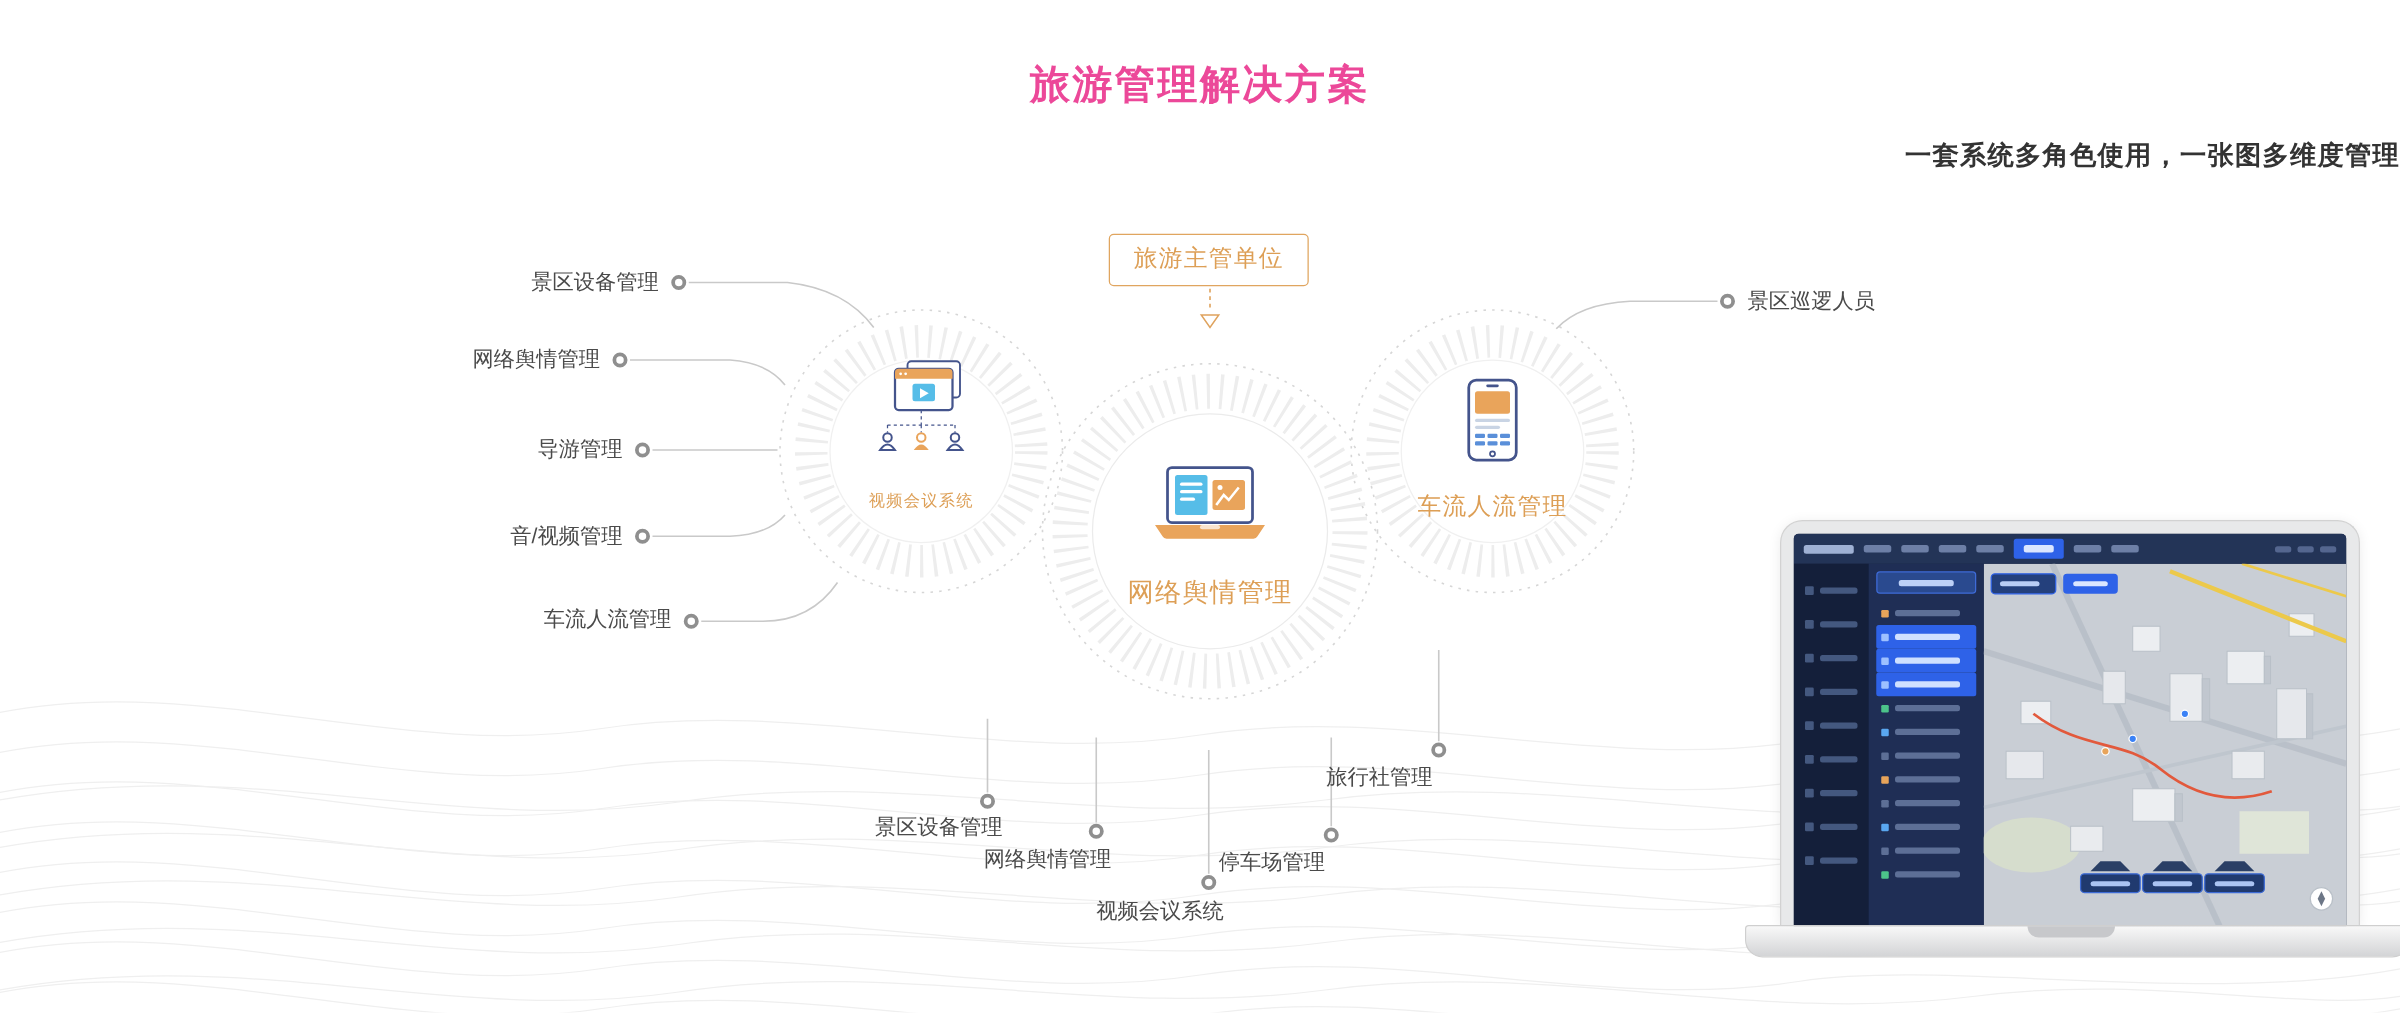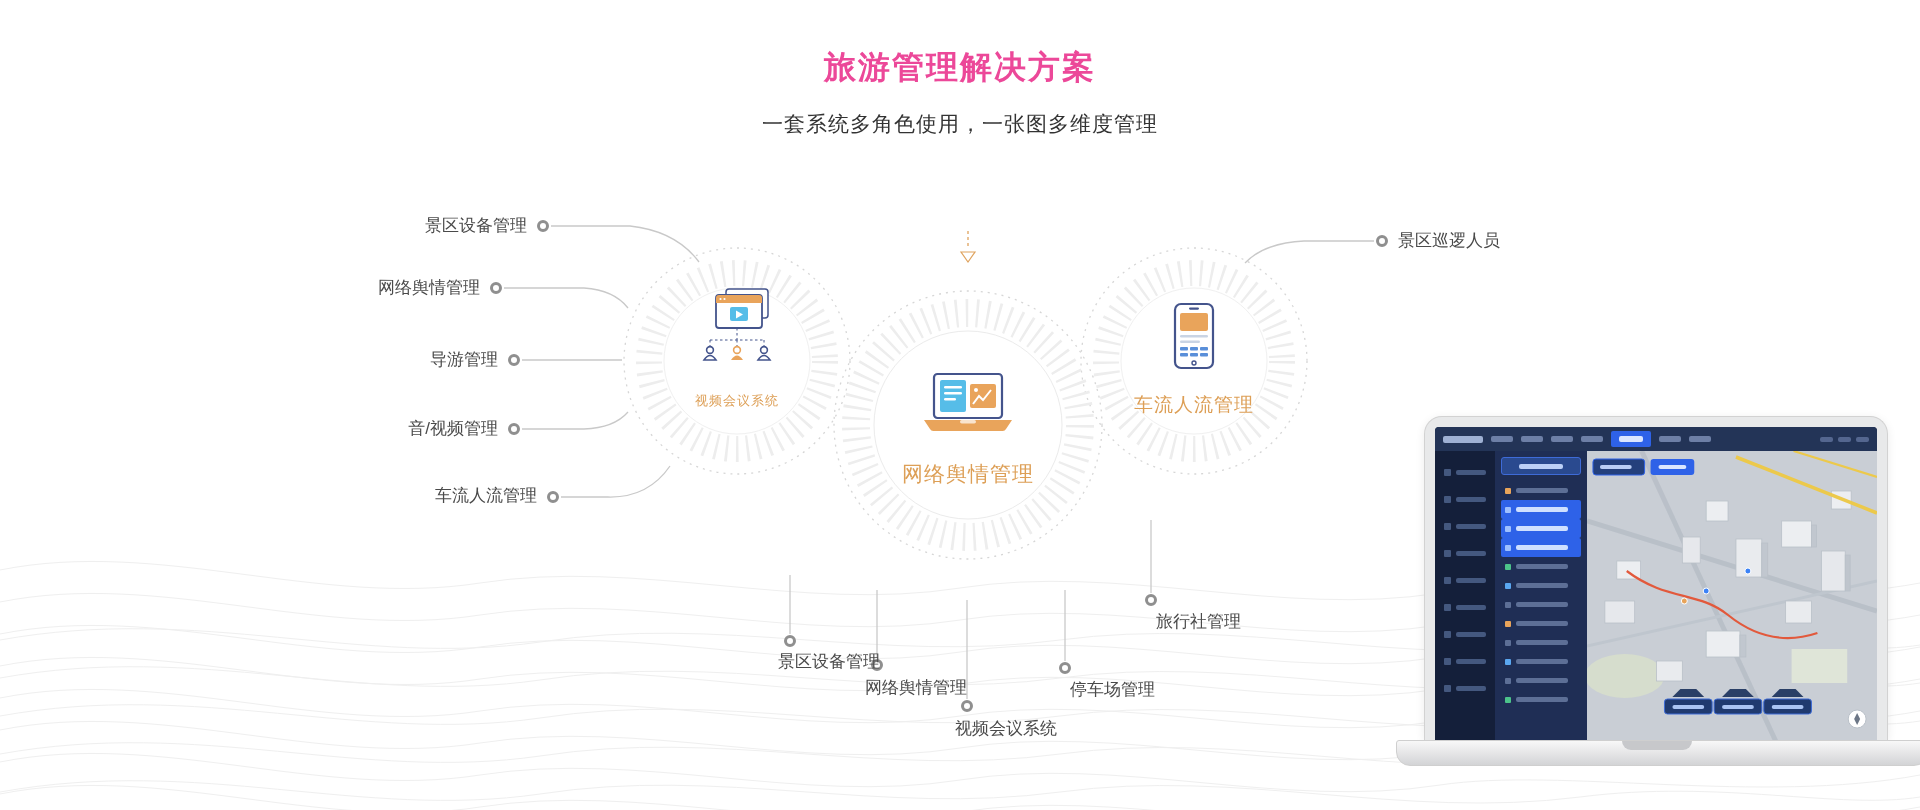--- a/index.html
+++ b/index.html
@@ -7,30 +7,30 @@
     font-family:"Liberation Sans","DejaVu Sans",sans-serif;color:#4a4a4a}
   .stage{position:absolute;inset:0;width:1920px;height:810px;overflow:hidden;background:#fff}
 
   
   .waves{position:absolute;left:0;top:0;z-index:0}
   .diagram-svg{position:absolute;left:0;top:0;z-index:1}
   .laptop{position:absolute;z-index:3}
 
   .page-title{position:absolute;left:0;top:46px;width:1920px;text-align:center;
     font-size:32px;font-weight:700;color:#ec4899;letter-spacing:2px;z-index:2}
-  .page-subtitle{position:absolute;left:0;top:110px;width:1920px;text-align:center;
-    font-size:21px;font-weight:400;color:#333;letter-spacing:1px;z-index:2}
+  .page-subtitle{position:absolute;left:0;top:110px;width:1920px;text-align:right;
+    font-size:21px;font-weight:700;color:#333;letter-spacing:1px;z-index:2}
 
   .top-box{position:absolute;left:887px;top:187px;width:160px;height:42px;
     border:1px solid #e0a55f;border-radius:4px;background:#fff;z-index:2;
     text-align:center;line-height:40px;font-size:19px;color:#dd9f56;letter-spacing:1px}
 
   .side-label{position:absolute;height:24px;line-height:24px;font-size:17px;color:#4a4a4a;z-index:2}
   .r{text-align:right;width:200px}
-  .c{text-align:right;width:180px}
+  .c{text-align:left;width:180px}
 
   .node-label{position:absolute;text-align:center;color:#dd9f56;z-index:3;letter-spacing:1px}
   .node-icon{position:absolute;z-index:3}
 
   
   .laptop-screen{position:absolute;left:1424px;top:416px;width:464px;height:324px;
     background:#e8e9ea;border:1px solid #d2d2d2;border-bottom:none;
     border-radius:18px 18px 0 0;padding:10px 10px 0 10px;
     box-shadow:0 2px 10px rgba(0,0,0,.08)}
   .screen{width:442px;height:314px;background:#1b2847;border-radius:4px 4px 0 0;
@@ -140,20 +140,23 @@
       <circle cx="1065" cy="668" r="4.5"></circle>
       <circle cx="1151" cy="600" r="4.5"></circle>
     </g>
 
     <g>
       <line x1="968" y1="231" x2="968" y2="248" stroke="#dfa35e" stroke-width="1.3" stroke-dasharray="3 3"></line>
       <path d="M961 252 L975 252 L968 262 Z" fill="#ffffff" stroke="#dfa35e" stroke-width="1.2"></path>
     </g>
   </svg>
 
+  <div class="top-box">
+    <span>旅游主管单位</span>
+  </div>
 
   <div class="side-label r" style="left:327px;top:214px">景区设备管理</div>
   <div class="side-label r" style="left:280px;top:276px">网络舆情管理</div>
   <div class="side-label r" style="left:298px;top:348px">导游管理</div>
   <div class="side-label r" style="left:298px;top:417px">音/视频管理</div>
   <div class="side-label r" style="left:337px;top:484px">车流人流管理</div>
 
   <div class="side-label" style="left:1398px;top:229px;width:220px">景区巡逻人员</div>
 
   <div class="side-label c" style="left:700px;top:650px">景区设备管理</div>

